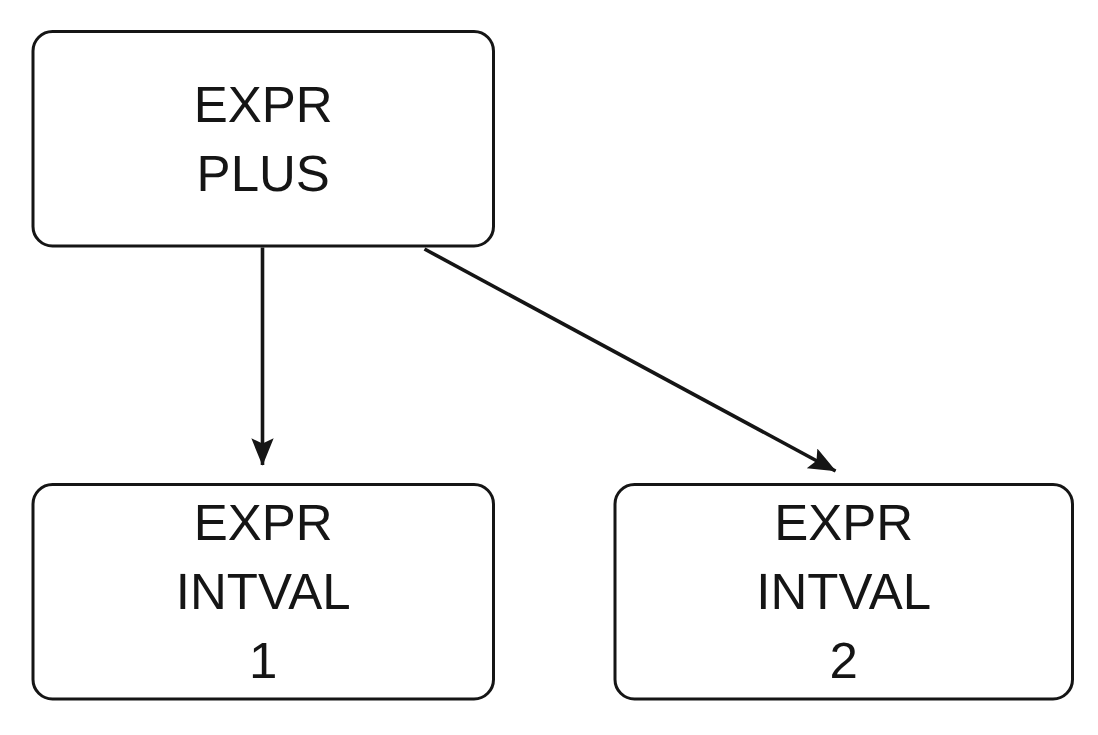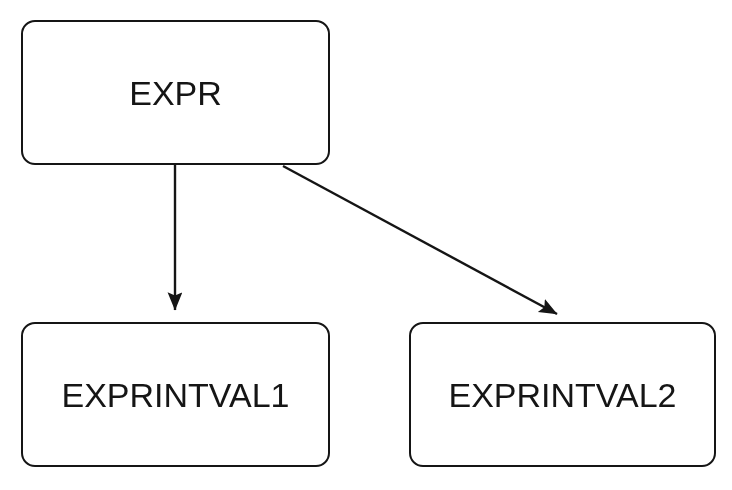--- a/index.html
+++ b/index.html
@@ -25,20 +25,21 @@
     height: 490px;
     pointer-events: none;
   }
   .node {
     position: absolute;
     box-sizing: border-box;
     background: #ffffff;
     border: 2px solid #151515;
     border-radius: 14px;
     display: flex;
+    flex-direction: column;
     align-items: center;
     justify-content: center;
     color: #151515;
     font-size: 34px;
     line-height: 46px;
     letter-spacing: 0px;
     white-space: nowrap;
   }
   .node-line {
     display: block;
@@ -73,20 +74,21 @@
       <marker id="arrowhead" markerWidth="9" markerHeight="9" refX="7.4" refY="3.1" orient="auto" markerUnits="strokeWidth">
         <path d="M0,0 L7.6,3.1 L0,6.2 L1.4,3.1 Z" fill="#151515"></path>
       </marker>
     </defs>
     <line x1="175" y1="165" x2="175" y2="310" stroke="#151515" stroke-width="2.4" marker-end="url(#arrowhead)"></line>
     <line x1="283" y1="166" x2="557" y2="314" stroke="#151515" stroke-width="2.4" marker-end="url(#arrowhead)"></line>
   </svg>
 
   <div class="node" id="node-root">
     <span class="node-line">EXPR</span>
+    <span class="node-line">PLUS</span>
   </div>
 
   <div class="node" id="node-left">
     <span class="node-line">EXPR</span>
     <span class="node-line">INTVAL</span>
     <span class="node-line">1</span>
   </div>
 
   <div class="node" id="node-right">
     <span class="node-line">EXPR</span>

